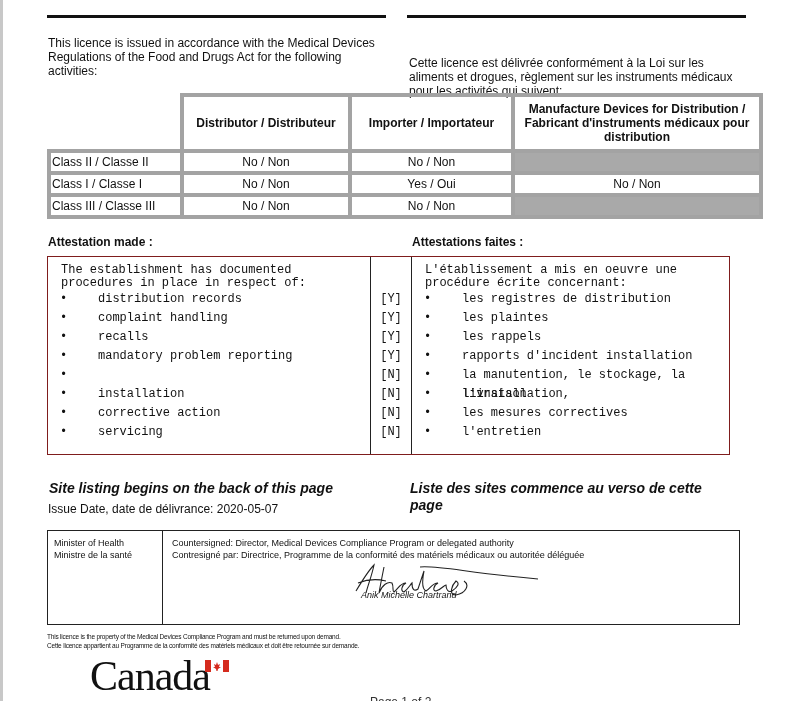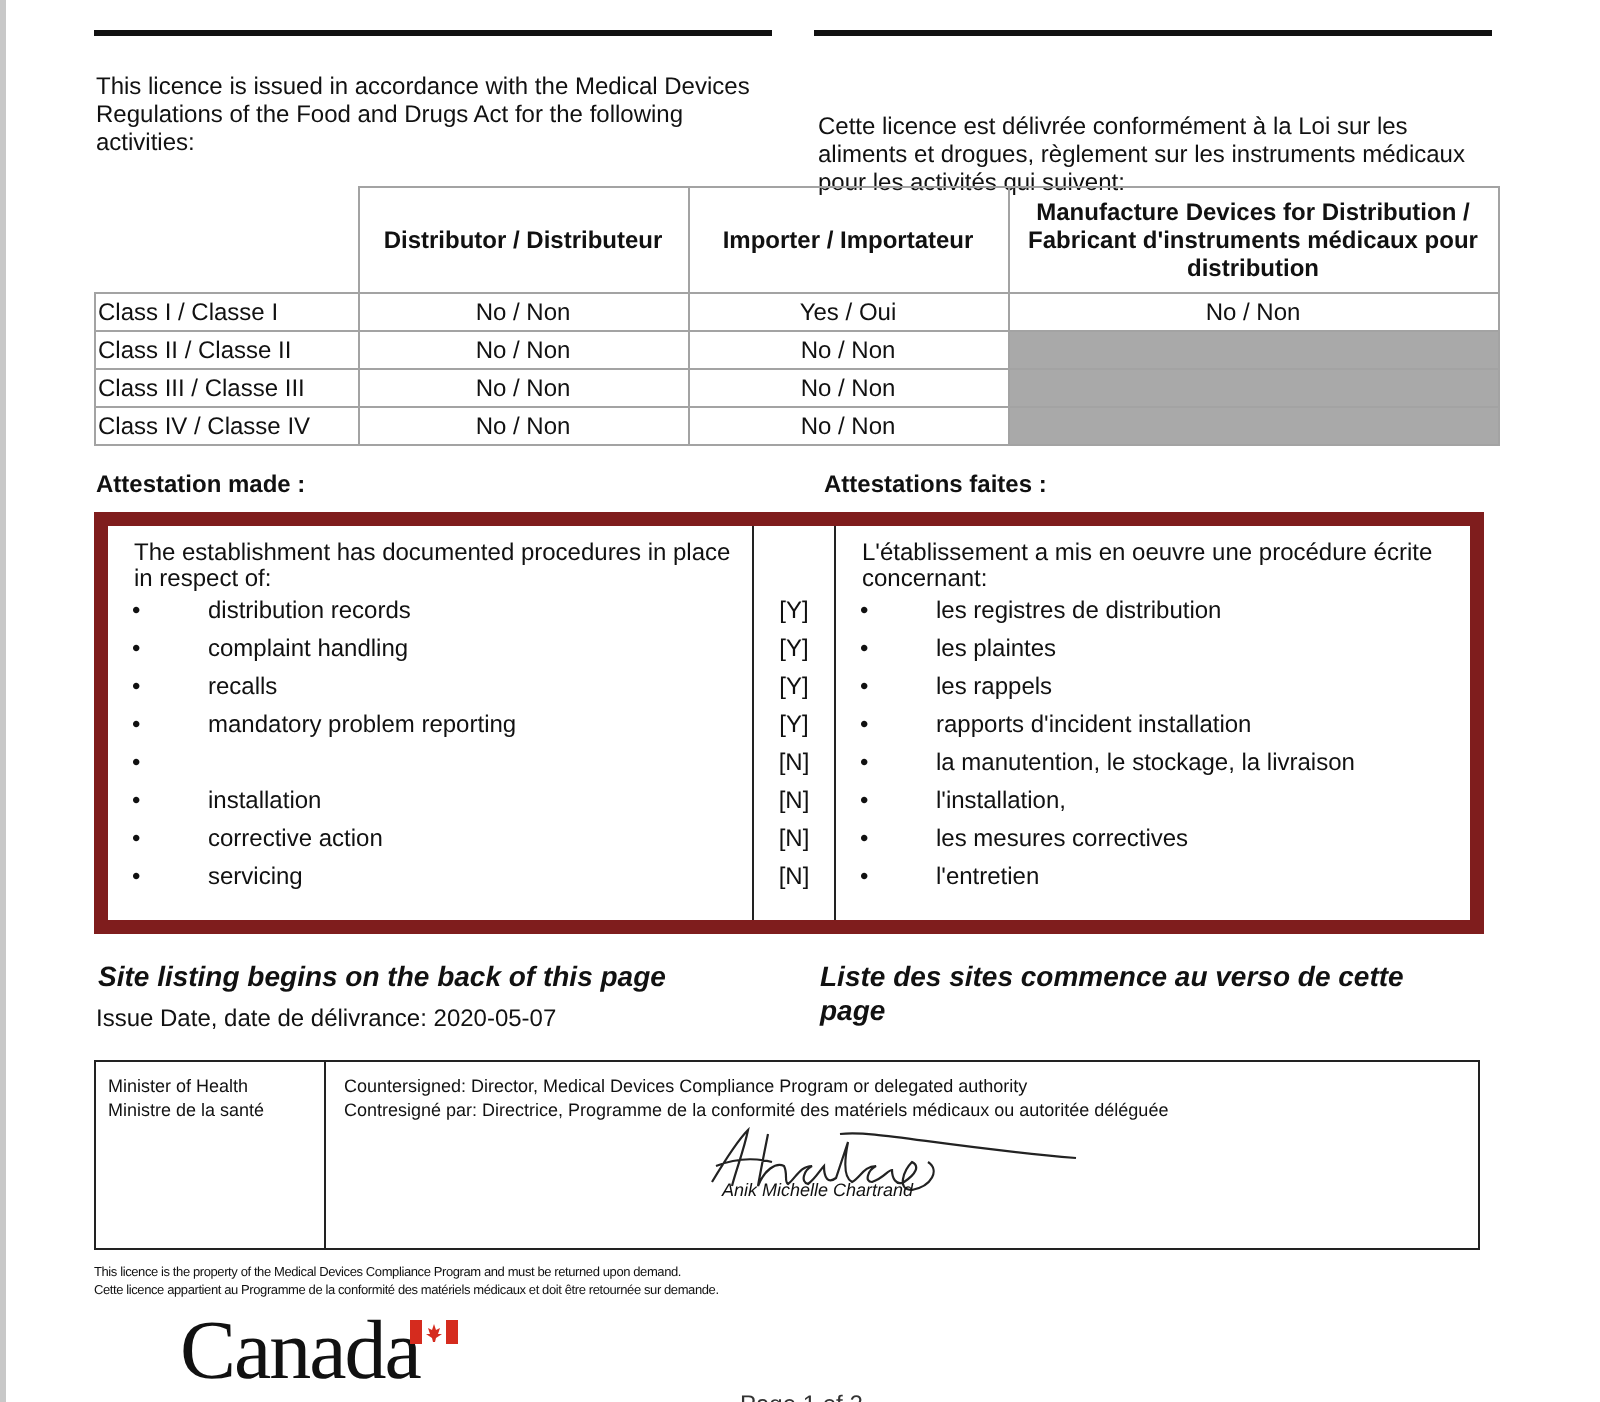--- a/index.html
+++ b/index.html
@@ -10,32 +10,32 @@
     }
     .left-edge { position: absolute; left: 0; top: 0; width: 3px; height: 701px; background: #c8c8c8; }
     .rule { position: absolute; top: 15px; height: 3px; background: #111; }
     .rule.l { left: 47px; width: 339px; }
     .rule.r { left: 407px; width: 339px; }
     .intro { position: absolute; top: 36px; font-size: 12px; line-height: 14px; }
     .intro.l { left: 48px; width: 330px; }
     .intro.r { left: 409px; width: 330px; margin-top: 20px; }
 
     table.act { position: absolute; left: 47px; top: 93px; border-collapse: collapse; font-size: 12px; }
-    table.act td, table.act th { border: 1px solid #a3a3a3; padding: 0 2px; }
+    table.act td, table.act th { border: 4px solid #a3a3a3; padding: 0 2px; }
     table.act th { font-weight: bold; height: 52px; text-align: center; }
     table.act th.blank { border-left: none; border-top: none; }
     table.act td { height: 18px; text-align: center; }
     table.act td.cls { text-align: left; padding-left: 1px; }
     table.act td.na { background: #a9a9a9; }
     .c0 { width: 127px; } .c1 { width: 160px; } .c2 { width: 155px; } .c3 { width: 240px; }
 
     .att-h { position: absolute; top: 235px; font-size: 12px; font-weight: bold; }
     .att-h.l { left: 48px; } .att-h.r { left: 412px; }
 
-    .att-box { position: absolute; left: 47px; top: 256px; width: 681px; height: 197px; border: 7px solid #7f1d1d; }
+    .att-box { position: absolute; left: 47px; top: 256px; width: 681px; height: 197px; border: 1px solid #7f1d1d; font-family: Liberation Mono, monospace; }
     .att-col { position: absolute; top: 0; height: 197px; }
     .att-col.en { left: 0; width: 322px; }
     .att-col.yn { left: 322px; width: 40px; border-left: 1px solid #222; border-right: 1px solid #222; }
     .att-col.fr { left: 364px; width: 316px; }
     .att-lead { font-size: 12px; line-height: 13px; padding: 7px 0 0 13px; height: 33px; box-sizing: border-box; }
     .att-col.fr .att-lead { padding-left: 13px; }
     .att-row { height: 19px; font-size: 12px; line-height: 19px; position: relative; }
     .att-row .bullet { position: absolute; left: 12px; }
     .att-row .txt { position: absolute; left: 50px; }
     .yn-spacer { height: 33px; }
@@ -69,39 +69,33 @@
 
 <table class="act">
   <tbody>
       <tr>
     <th class="blank c0"></th>
     <th class="c1">Distributor / Distributeur</th>
     <th class="c2">Importer / Importateur</th>
     <th class="c3">Manufacture Devices for Distribution / Fabricant d'instruments médicaux pour distribution</th>
   </tr>
   <tr>
+    <td class="cls">Class II / Classe II</td>
+    <td>No / Non</td>
+    <td>No / Non</td>
+    <td class="na"></td>
+  </tr>
+  <tr>
     <td class="cls">Class I / Classe I</td>
     <td>No / Non</td>
     <td>Yes / Oui</td>
     <td>No / Non</td>
-  </tr>
-  <tr>
-    <td class="cls">Class II / Classe II</td>
-    <td>No / Non</td>
-    <td>No / Non</td>
-    <td class="na"></td>
   </tr>
   <tr>
     <td class="cls">Class III / Classe III</td>
-    <td>No / Non</td>
-    <td>No / Non</td>
-    <td class="na"></td>
-  </tr>
-  <tr>
-    <td class="cls">Class IV / Classe IV</td>
     <td>No / Non</td>
     <td>No / Non</td>
     <td class="na"></td>
   </tr>
 </tbody>
   </table>
 
 <div class="att-h l">Attestation made :</div>
 <div class="att-h r">Attestations faites :</div>
 

